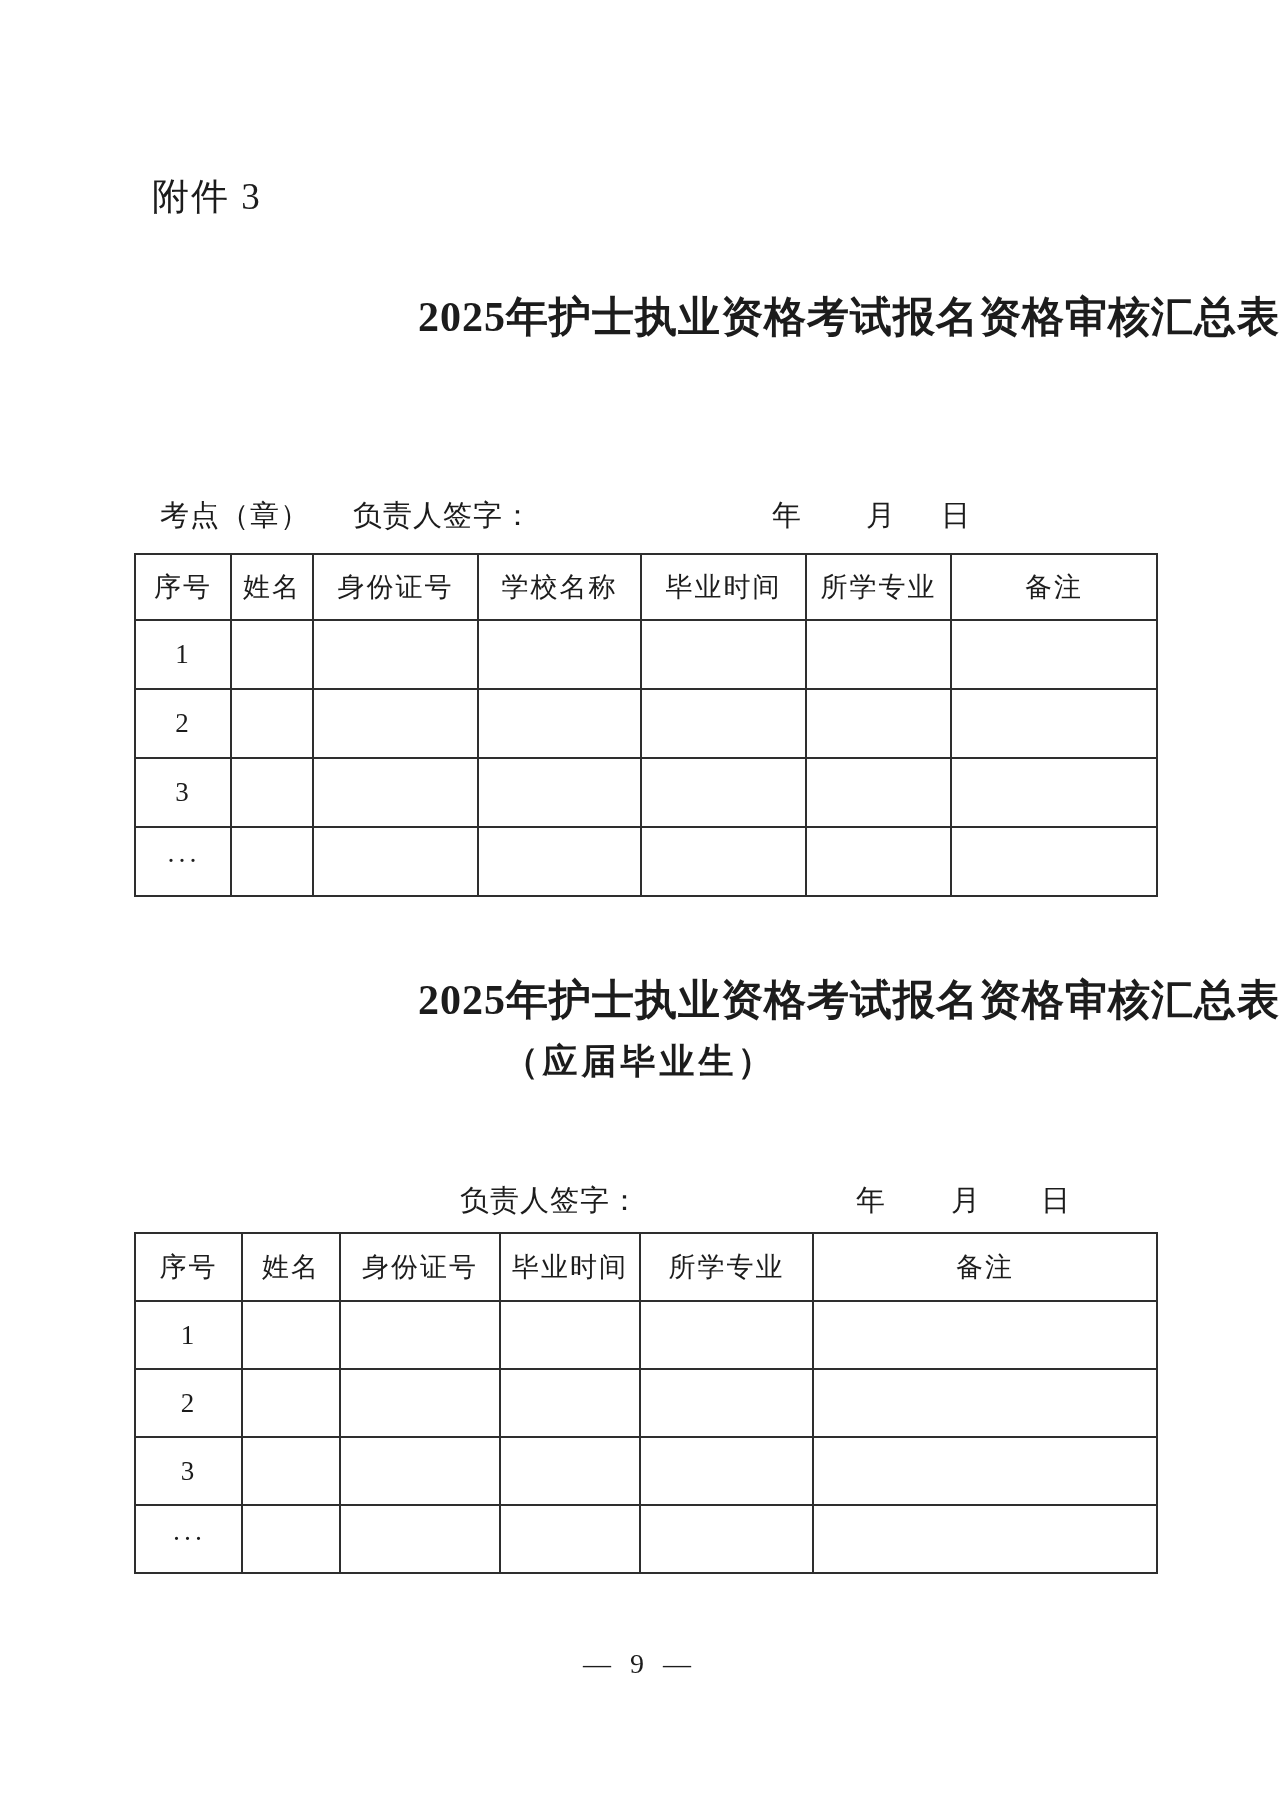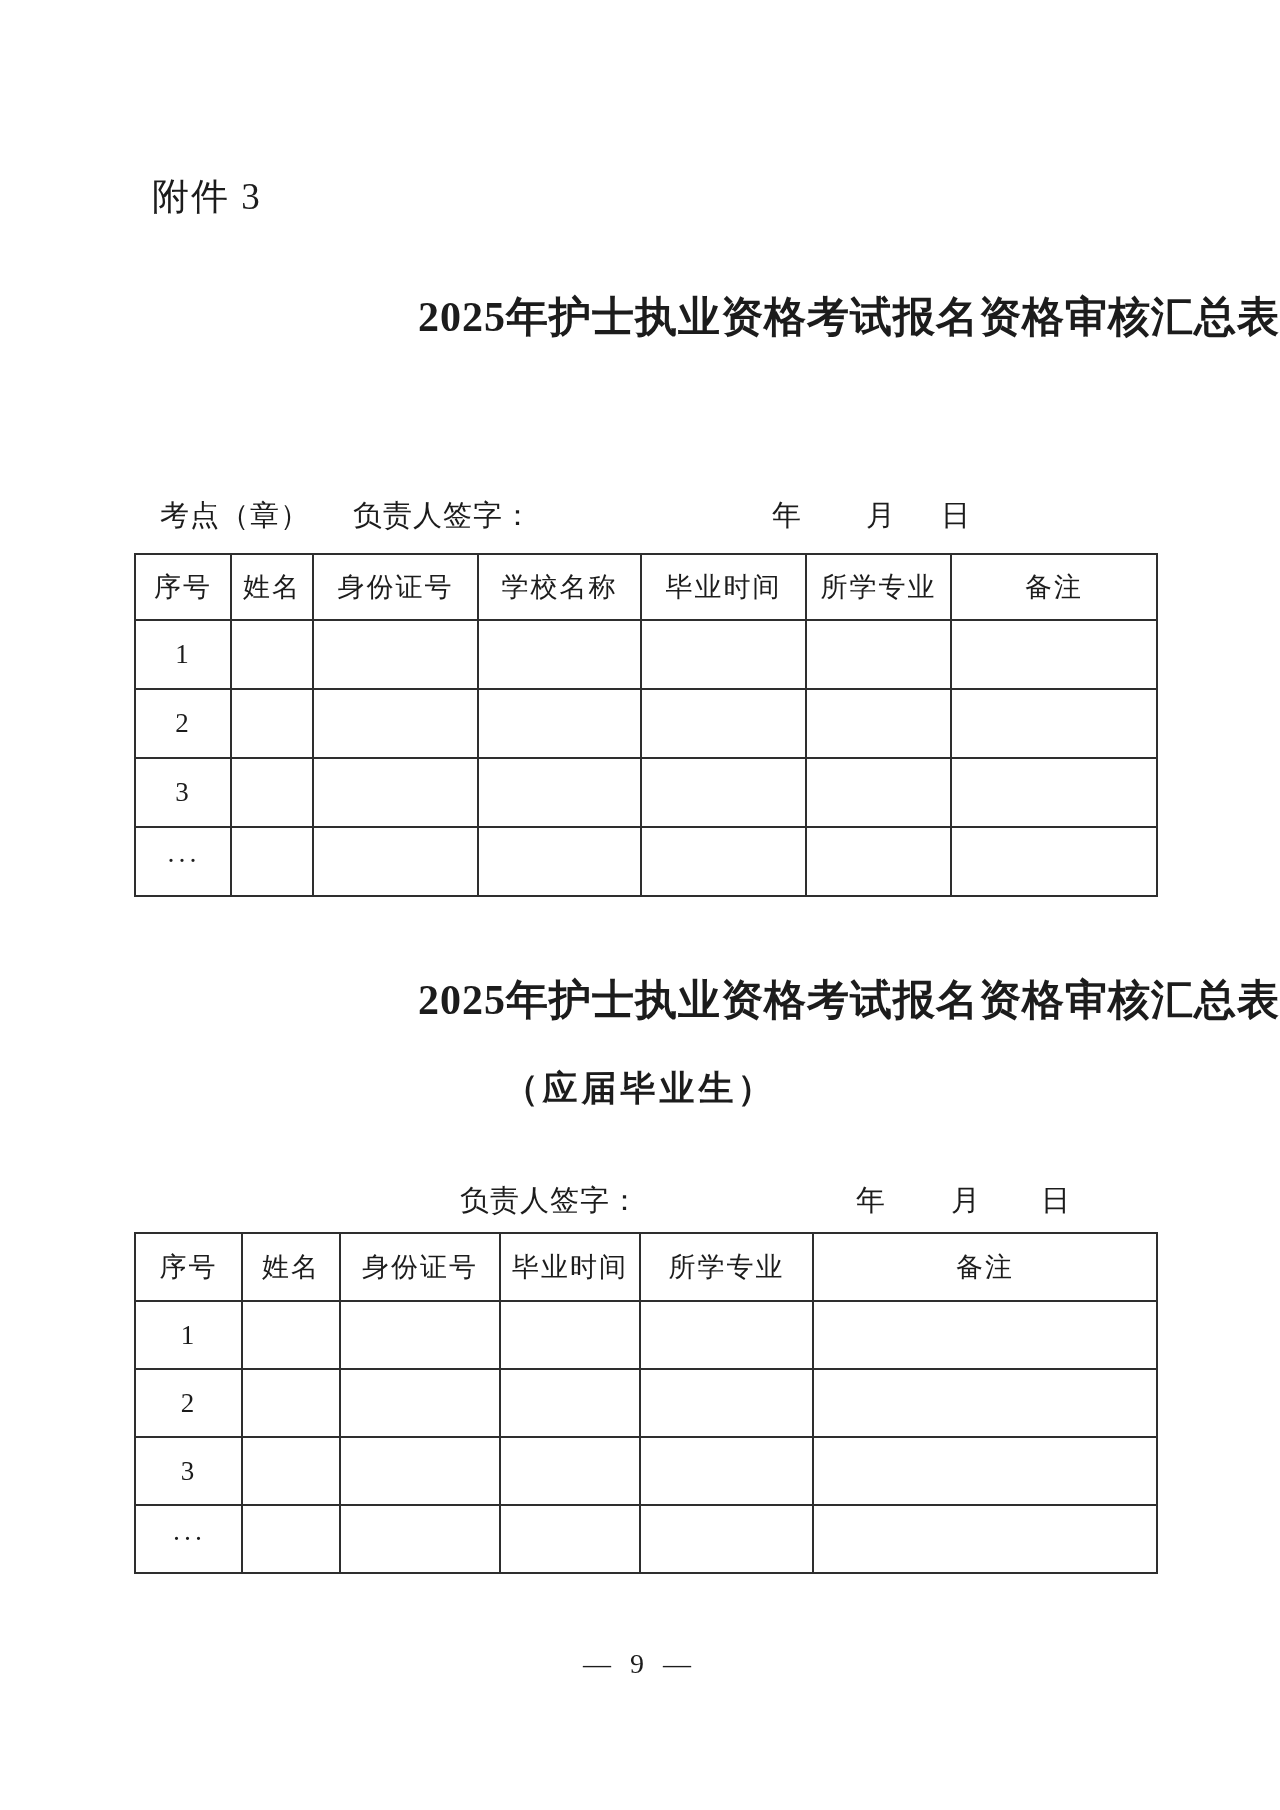--- a/index.html
+++ b/index.html
@@ -39,21 +39,21 @@
     position: absolute;
     left: 0;
     width: 1280px;
     text-align: center;
     font-size: 35px;
     font-weight: bold;
     letter-spacing: 4px;
     white-space: nowrap;
   }
   .subtitle-1 { top: 360px; }
-  .subtitle-2 { top: 1038px; margin-top: 27px; }
+  .subtitle-2 { top: 1038px; }
   .sig-line {
     position: absolute;
     left: 0;
     width: 1224px;
     height: 40px;
     font-size: 29px;
   }
   .sig-line-1 { top: 496px; }
   .sig-line-2 { top: 1181px; }
   .sig-line span { position: absolute; white-space: nowrap; letter-spacing: 1px; }

